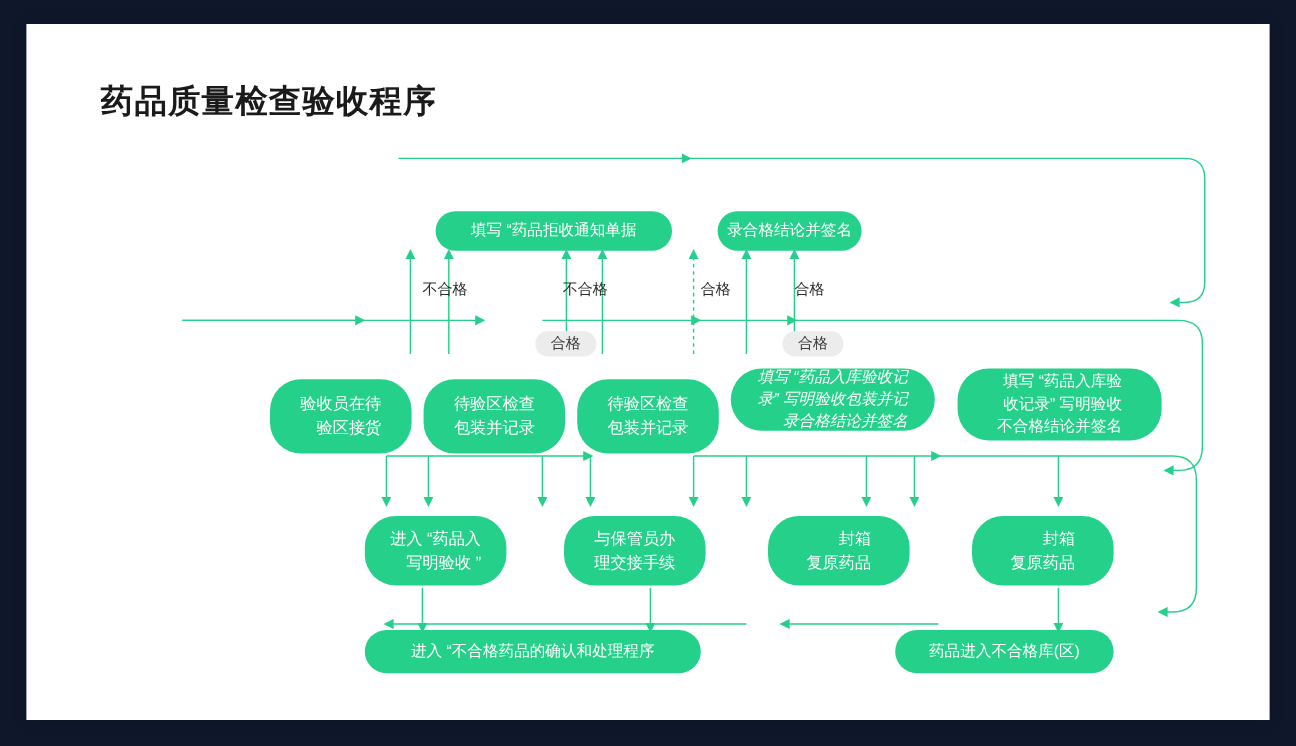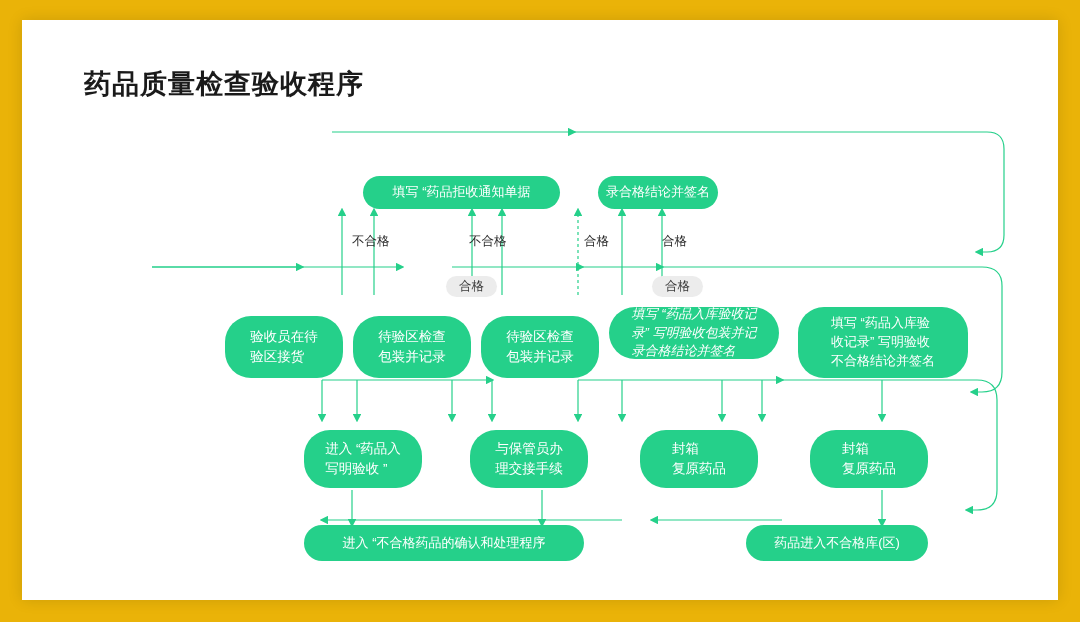--- a/index.html
+++ b/index.html
@@ -5,21 +5,21 @@
   html, body {
     margin: 0;
     padding: 0;
     background: #ffffff;
     font-family: "Liberation Sans", sans-serif;
   }
   #canvas {
     position: relative;
     width: 1080px;
     height: 622px;
-    background: #eab308;
+    background: #0f172a;
     overflow: hidden;
   }
   #slide {
     position: absolute;
     left: 22px;
     top: 20px;
     width: 1036px;
     height: 580px;
     background: #ffffff;
     box-shadow: 0 0 14px rgba(0,0,0,0.13);
@@ -50,21 +50,21 @@
     width: 1036px;
     height: 580px;
   }
   .node {
     position: absolute;
     background: #25d08a;
     color: #ffffff;
     display: flex;
     align-items: center;
     justify-content: center;
-    text-align: left;
+    text-align: right;
     line-height: 1.45;
     box-sizing: border-box;
     padding: 16px 8px;
     white-space: pre-line;
   }
   .pill {
     border-radius: 18px;
     font-size: 13px;
   }
   .blob {
@@ -167,21 +167,21 @@
 
       <div class="node blob" style="left:203px; top:296px; width:118px; height:62px;">验收员在待
 验区接货</div>
       <div class="node blob" style="left:331px; top:296px; width:118px; height:62px;">待验区检查
 包装并记录</div>
       <div class="node blob" style="left:459px; top:296px; width:118px; height:62px;">待验区检查
 包装并记录</div>
       <div class="node blob" style="left:587px; top:287px; width:170px; height:52px; font-size:13px;font-style:italic;">填写 “药品入库验收记
 录” 写明验收包装并记
 录合格结论并签名</div>
-      <div class="node blob" style="left:776px; top:287px; width:170px; height:71px; font-size:13px;">填写 “药品入库验
+      <div class="node blob" style="left:776px; top:287px; width:170px; height:60px; font-size:13px;">填写 “药品入库验
 收记录” 写明验收
 不合格结论并签名</div>
 
       <div class="node blob" style="left:282px; top:410px; width:118px; height:58px;">进入 “药品入
 写明验收 ”</div>
       <div class="node blob" style="left:448px; top:410px; width:118px; height:58px;">与保管员办
 理交接手续</div>
       <div class="node blob" style="left:618px; top:410px; width:118px; height:58px;">封箱
 复原药品</div>
       <div class="node blob" style="left:788px; top:410px; width:118px; height:58px;">封箱

